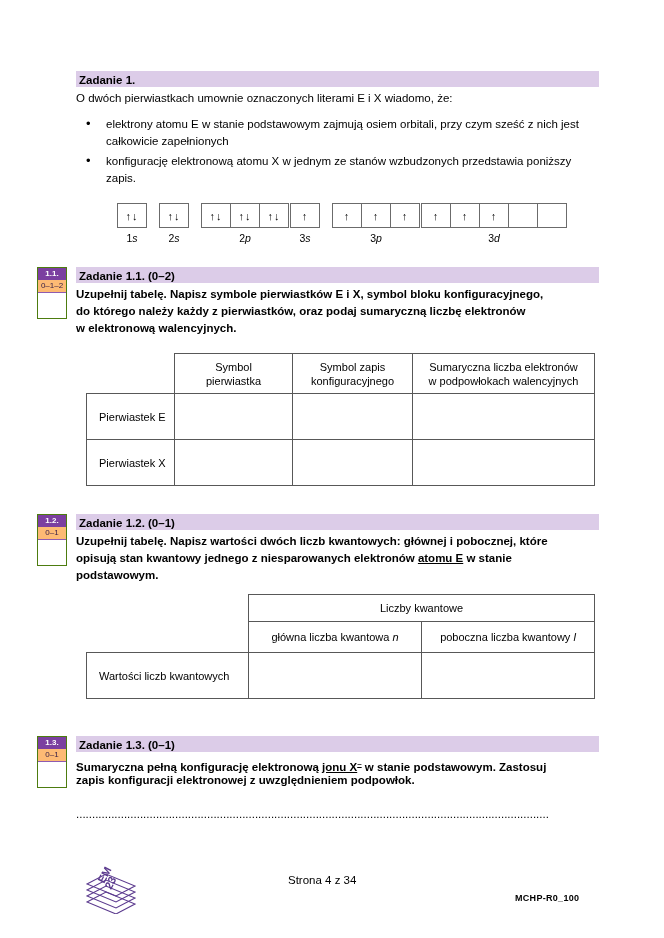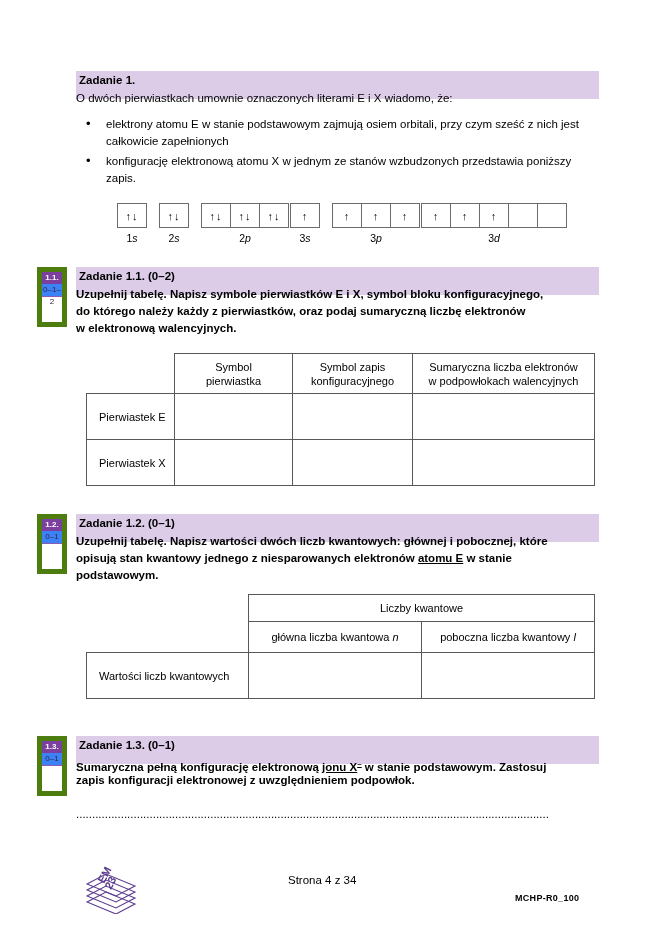--- a/index.html
+++ b/index.html
@@ -11,21 +11,21 @@
     position:relative;
     overflow:hidden;
   }
   .page{position:absolute;left:0;top:0;width:664px;height:938px;}
 
   
   .task-bar{
     background:#dccce8;
     font-weight:bold;
     font-size:11.5px;
-    padding:2px 4px 12px 3px;
+    padding:2px 4px 0 3px;
     line-height:14px;
   }
 
   .body-text{font-size:11.5px;line-height:17px;}
   .body-text-b{font-size:11.5px;line-height:17px;font-weight:bold;}
 
   
   .bullets{margin:0;padding:0;list-style:none;}
   .bullets li{
     position:relative;
@@ -61,35 +61,35 @@
     font-size:10.5px;
     font-style:italic;
     margin-top:4px;
   }
   .orb-label b{font-style:normal;font-weight:normal;}
 
   
   .score{
     position:absolute;
     width:30px;
-    border:5px solid #4d7c0f;
+    border:1px solid #4d7c0f;
     box-sizing:border-box;
     text-align:center;
     background:#fff;
   }
   .score .num{
     background:#7b3fa0;
     color:#ffffff;
     font-size:8px;
     font-weight:bold;
     line-height:12px;
     height:12px;
   }
   .score .range{
-    background:#3b82f6;
+    background:#fdba74;
     color:#3a2046;
     font-size:8px;
     line-height:12px;
     height:12px;
     border-bottom:1px solid #8e5bb0;
   }
   .score .blank{height:25px;background:#ffffff;}
 
   
   table.ans{border-collapse:collapse;position:absolute;}

